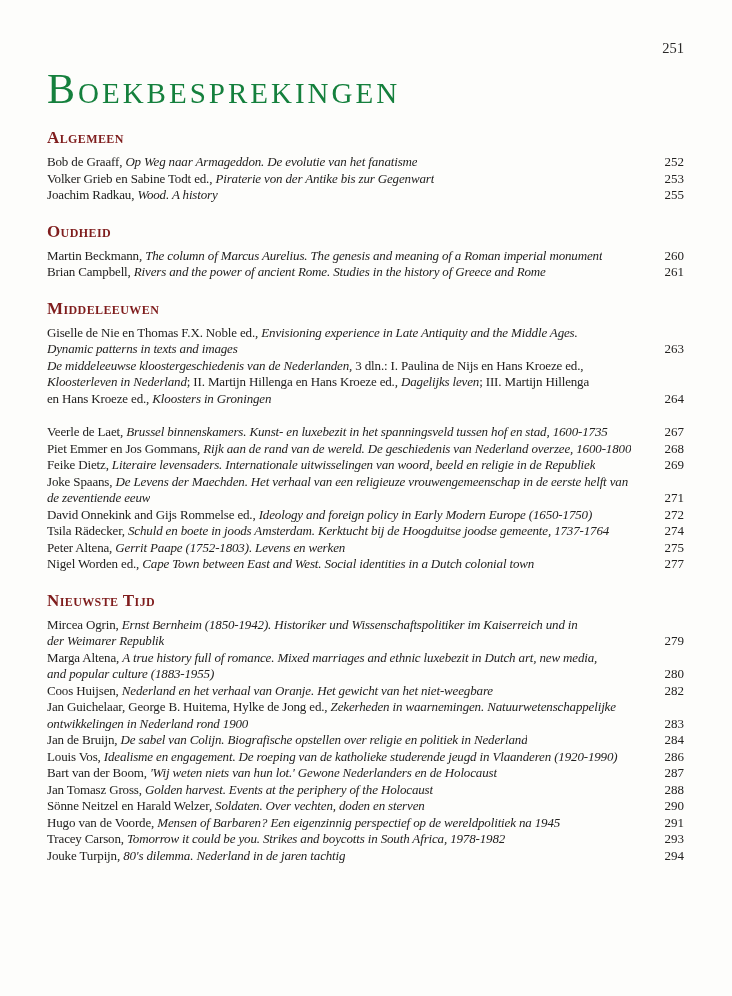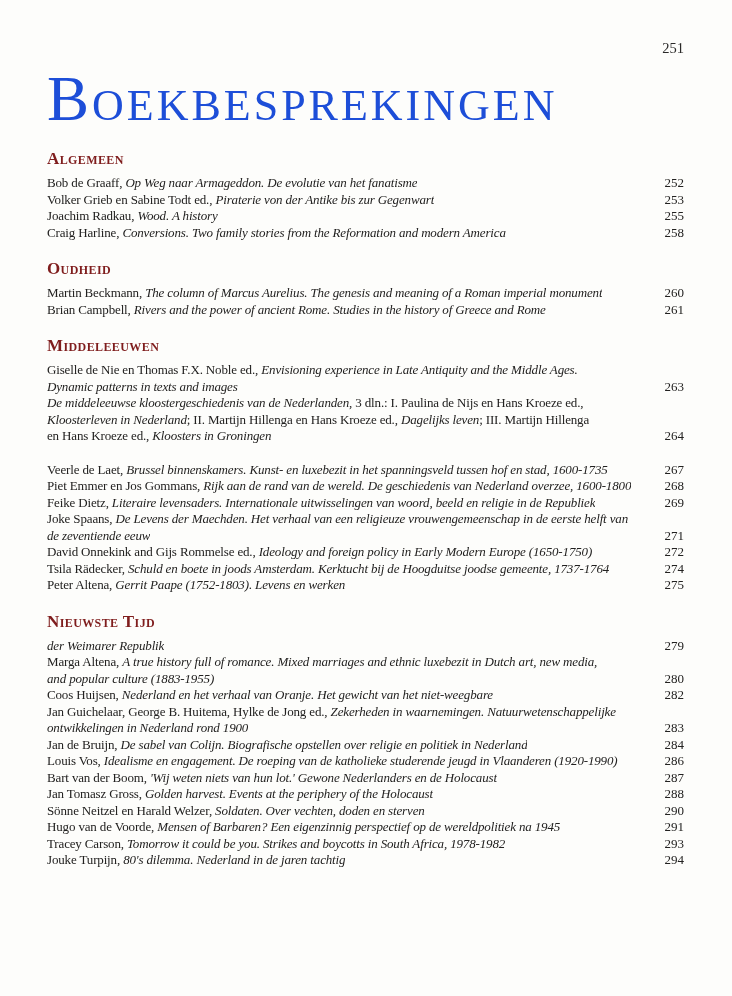--- a/index.html
+++ b/index.html
@@ -22,26 +22,26 @@
   .folio {
     position: absolute;
     top: 24px;
     right: 48px;
     font-size: 14.5px;
     color: #2a2928;
   }
   .big-title {
     margin: 0;
     padding-top: 52px;
-    font-size: 63px;
+    font-size: 42px;
     line-height: 1.0;
     font-weight: normal;
     font-variant: small-caps;
     letter-spacing: 3px;
-    color: #1d4ed8;
+    color: #15803d;
     white-space: nowrap;
   }
   .section { margin-top: 17px; }
   .sec-heading {
     font-variant: small-caps;
     font-weight: bold;
     font-size: 17px;
     line-height: 22px;
     letter-spacing: 0.4px;
     color: #7f1d1d;
@@ -88,26 +88,20 @@
             <span class="txt"><span>Volker Grieb en Sabine Todt ed., </span><i>Piraterie von der Antike bis zur Gegenwart</i></span>
             <span class="pg">253</span>
           </div>
         </div>
         <div class="entry">
           <div class="line">
             <span class="txt"><span>Joachim Radkau, </span><i>Wood. A history</i></span>
             <span class="pg">255</span>
           </div>
         </div>
-        <div class="entry">
-          <div class="line">
-            <span class="txt"><span>Craig Harline, </span><i>Conversions. Two family stories from the Reformation and modern America</i></span>
-            <span class="pg">258</span>
-          </div>
-        </div>
       </div>
       <div class="section">
         <div class="sec-heading">Oudheid</div>
         <div class="entry">
           <div class="line">
             <span class="txt"><span>Martin Beckmann, </span><i>The column of Marcus Aurelius. The genesis and meaning of a Roman imperial monument</i></span>
             <span class="pg">260</span>
           </div>
         </div>
         <div class="entry">
@@ -180,24 +174,33 @@
             <span class="txt"><span>Tsila Rädecker, </span><i>Schuld en boete in joods Amsterdam. Kerktucht bij de Hoogduitse joodse gemeente, 1737-1764</i></span>
             <span class="pg">274</span>
           </div>
         </div>
         <div class="entry">
           <div class="line">
             <span class="txt"><span>Peter Altena, </span><i>Gerrit Paape (1752-1803). Levens en werken</i></span>
             <span class="pg">275</span>
           </div>
         </div>
+        <div class="entry">
+          <div class="line">
+            <span class="txt"><span>Nigel Worden ed., </span><i>Cape Town between East and West. Social identities in a Dutch colonial town</i></span>
+            <span class="pg">277</span>
+          </div>
+        </div>
       </div>
       <div class="section">
         <div class="sec-heading">Nieuwste Tijd</div>
         <div class="entry">
+          <div class="line">
+            <span class="txt"><span>Mircea Ogrin, </span><i>Ernst Bernheim (1850-1942). Historiker und Wissenschaftspolitiker im Kaiserreich und in</i></span>
+          </div>
           <div class="line">
             <span class="txt"><i>der Weimarer Republik</i></span>
             <span class="pg">279</span>
           </div>
         </div>
         <div class="entry">
           <div class="line">
             <span class="txt"><span>Marga Altena, </span><i>A true history full of romance. Mixed marriages and ethnic luxebezit in Dutch art, new media,</i></span>
           </div>
           <div class="line">

